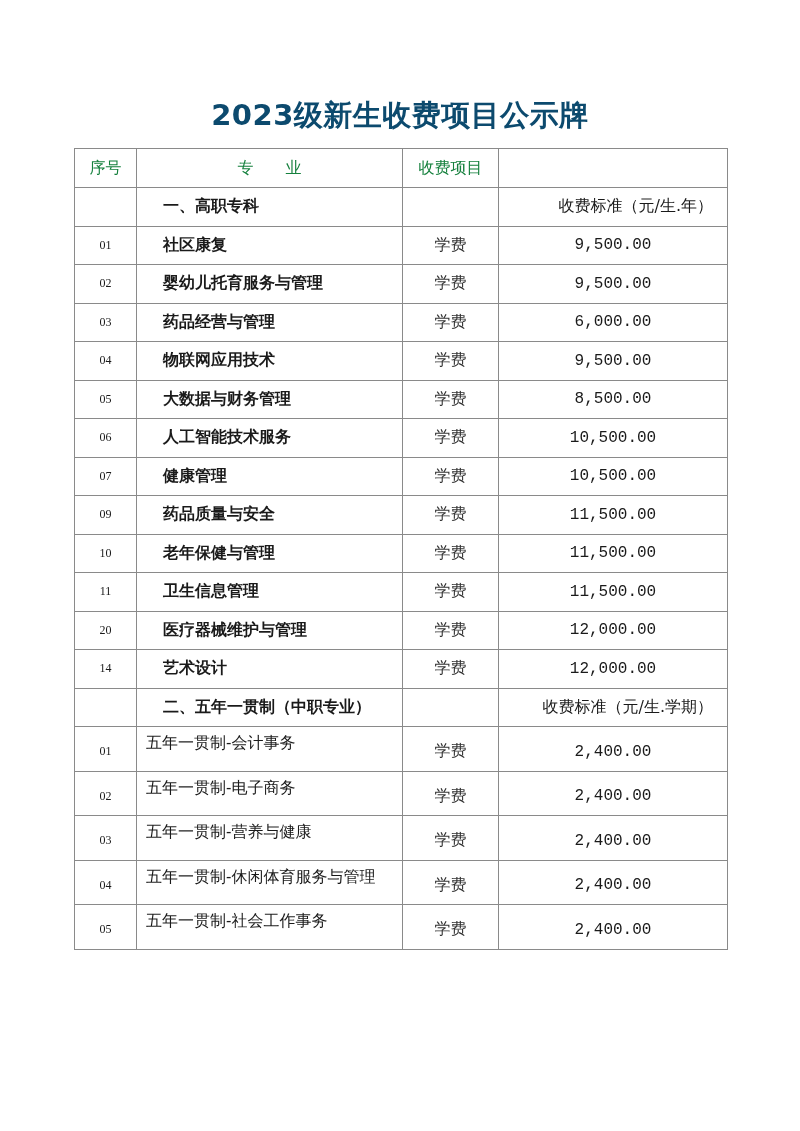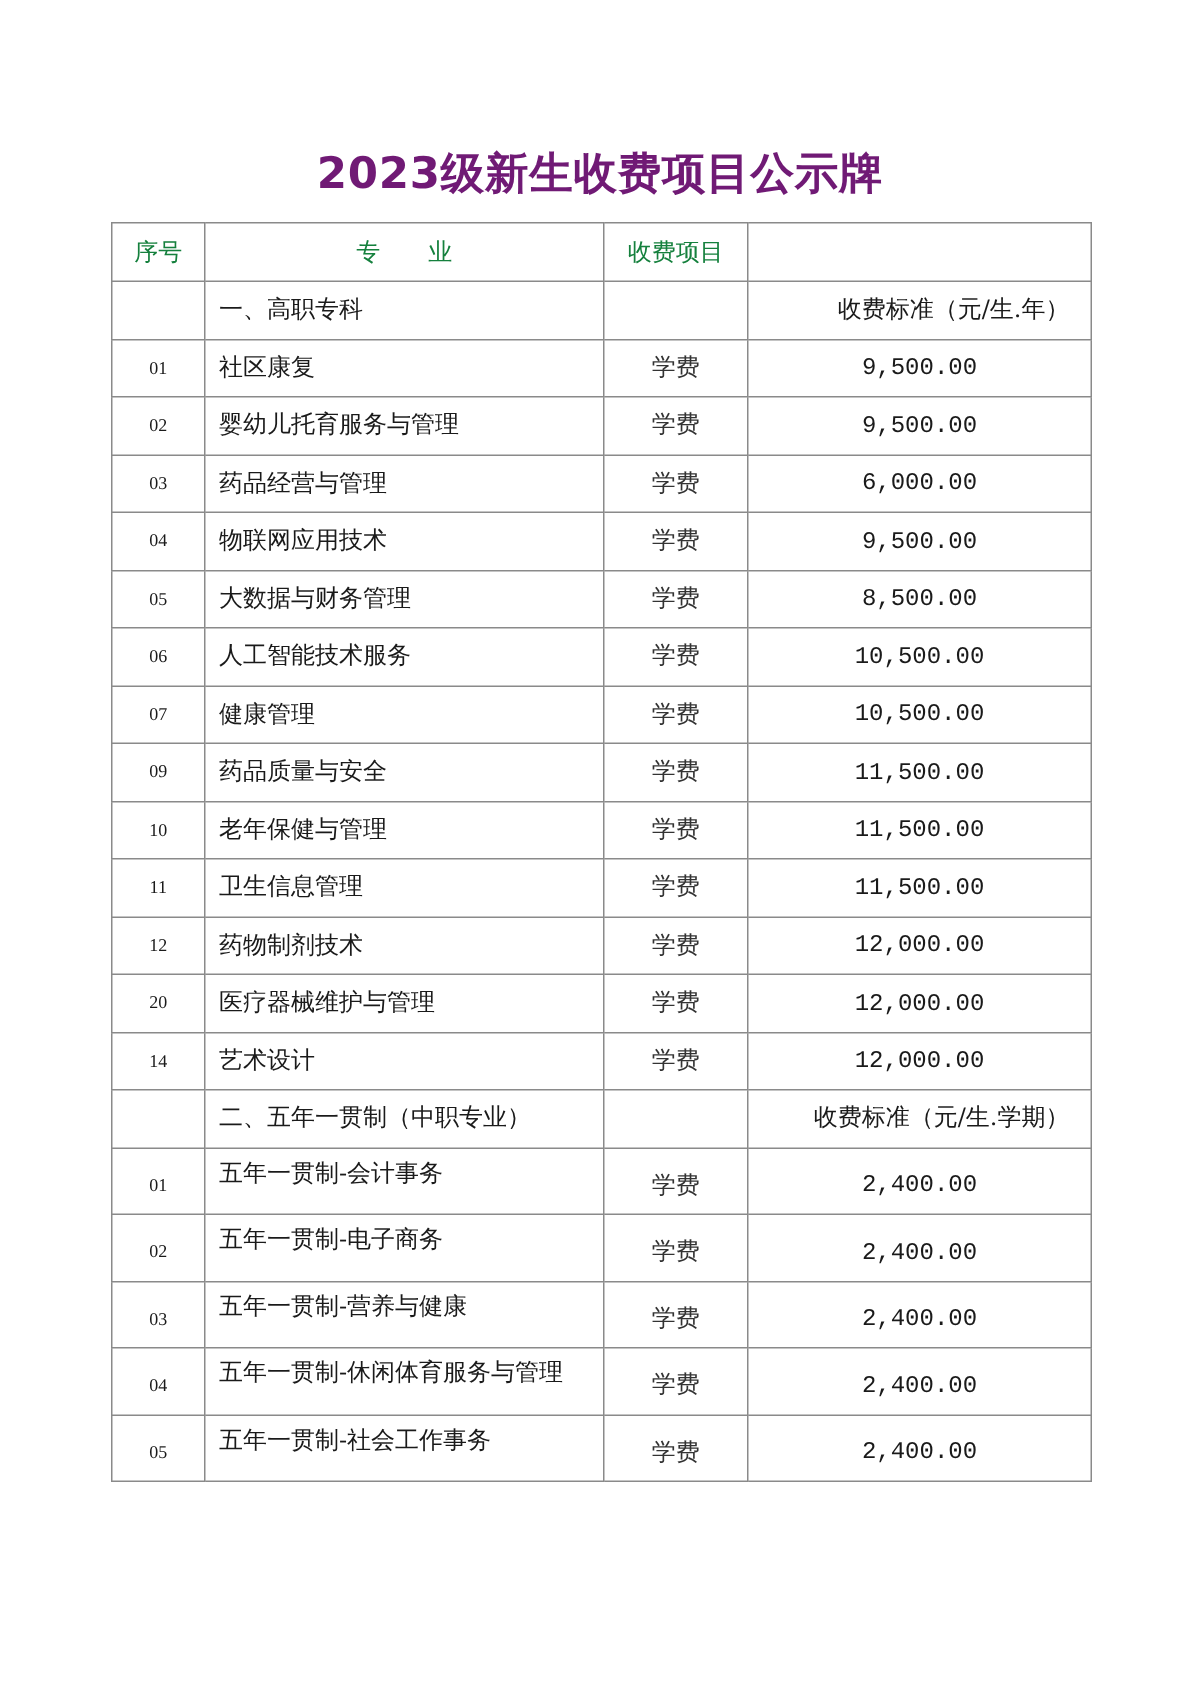--- a/index.html
+++ b/index.html
@@ -1,28 +1,28 @@
 <!DOCTYPE html>
 <html><head>
   <meta charset="utf-8">
   <style>
     html, body { margin: 0; padding: 0; background: #ffffff; }
     body { width: 800px; height: 1131px; position: relative; overflow: hidden;
            font-family: "DejaVu Serif", "Liberation Serif", serif; color: #1a1a1a; }
     .title { position: absolute; left: 0; top: 96px; width: 800px; text-align: center;
              font-family: "DejaVu Sans", "Liberation Sans", sans-serif; font-weight: bold;
-             font-size: 29px; letter-spacing: 0.5px; color: #701a75; }
+             font-size: 29px; letter-spacing: 0.5px; color: #0c4a6e; }
     table { position: absolute; left: 74px; top: 148px; border-collapse: collapse;
             table-layout: fixed; width: 653px; }
     col.c1 { width: 62px; } col.c2 { width: 266px; } col.c3 { width: 96px; } col.c4 { width: 229px; }
     td { border: 1px solid #8a8a8a; height: 37.5px; padding: 0; font-size: 16px;
          vertical-align: middle; overflow: hidden; white-space: nowrap; }
     .hdr td { height: 38px; color: #15803d; }
     .num { text-align: center; font-family: "Liberation Serif", "DejaVu Serif", serif; font-size: 12px; }
-    .name { padding-left: 9px; }
+    .name { padding-left: 26px; font-weight: bold; }
     .item { text-align: center; color: #333; }
     .fee { text-align: center; font-family: "Liberation Mono", "DejaVu Sans Mono", monospace; font-size: 16px; }
     .std { text-align: right; padding-right: 14px; margin-left: 44px; }
     .name2 { padding-left: 9px; vertical-align: top; padding-top: 4px; position: relative; margin-top: 31px; }
     .item2, .fee2 { padding-top: 6px; }
     .overflow-name { white-space: normal; line-height: 24px; height: 37px; }
   </style>
 </head>
 <body>
 
@@ -103,26 +103,20 @@
         <td class="item">学费</td>
         <td class="fee">11,500.00</td>
       </tr>
     <tr>
         <td class="num">11</td>
         <td class="name">卫生信息管理</td>
         <td class="item">学费</td>
         <td class="fee">11,500.00</td>
       </tr>
     <tr>
-        <td class="num">12</td>
-        <td class="name">药物制剂技术</td>
-        <td class="item">学费</td>
-        <td class="fee">12,000.00</td>
-      </tr>
-    <tr>
         <td class="num">20</td>
         <td class="name">医疗器械维护与管理</td>
         <td class="item">学费</td>
         <td class="fee">12,000.00</td>
       </tr>
     <tr>
         <td class="num">14</td>
         <td class="name">艺术设计</td>
         <td class="item">学费</td>
         <td class="fee">12,000.00</td>

